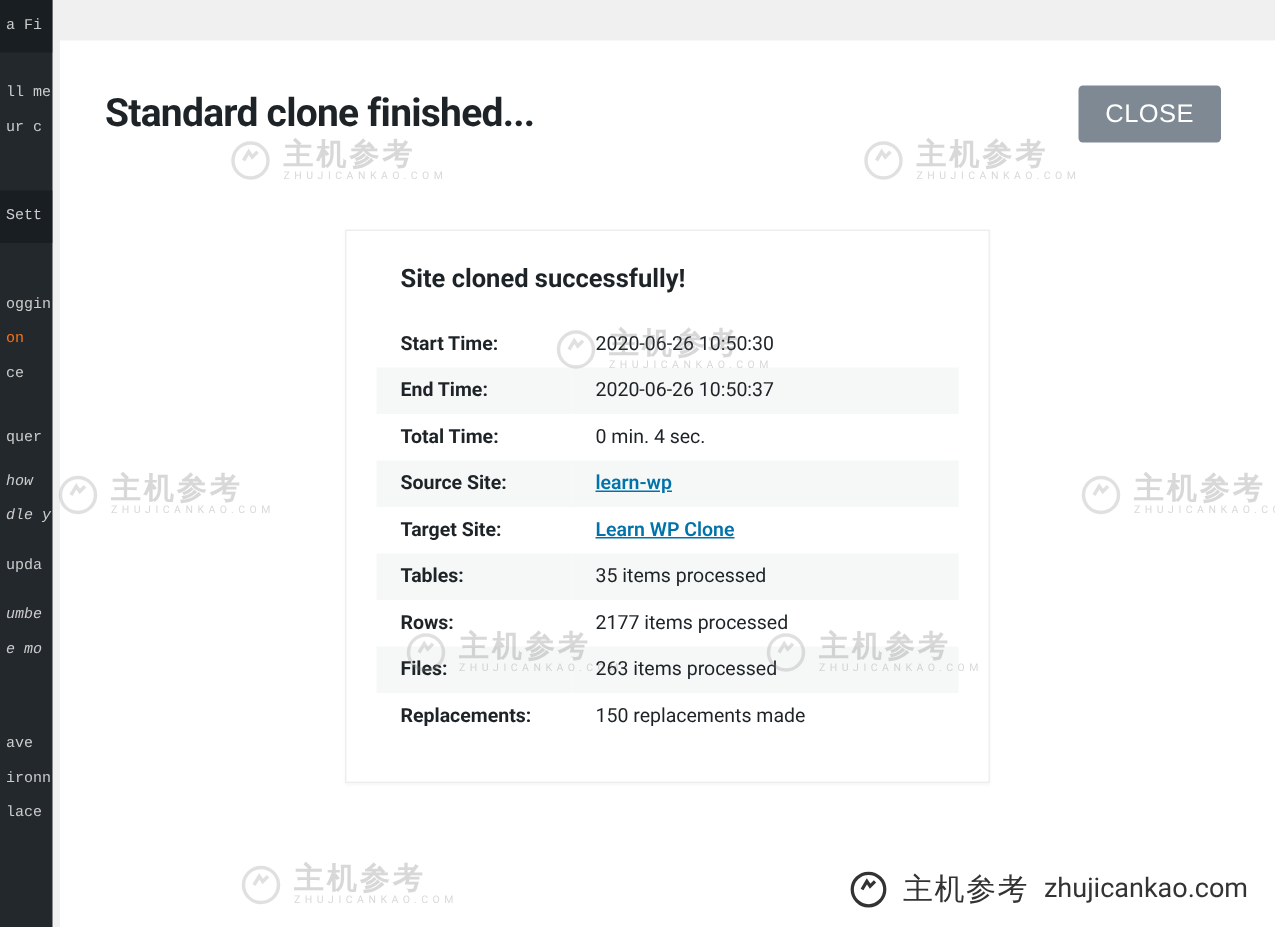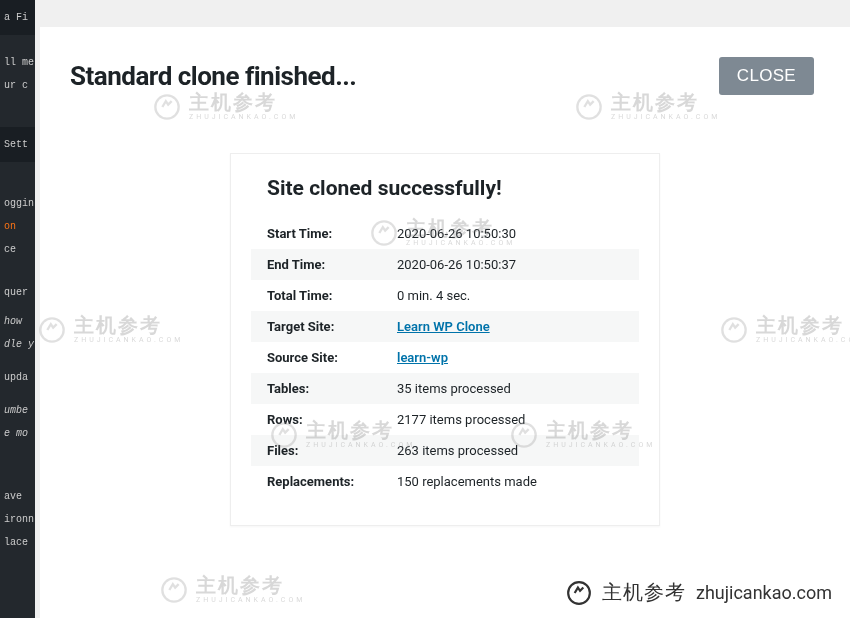--- a/index.html
+++ b/index.html
@@ -58,21 +58,21 @@
       letter-spacing: 0.3px;
     }
     .result-panel {
       background: #fff;
       width: 430px;
       margin: 38px auto 0 auto;
       border: 1px solid #eee;
       box-shadow: 0 1px 2px rgba(0,0,0,0.04);
     }
     .result-title {
-      font-size: 21px;
+      font-size: 17px;
       font-weight: 700;
       padding: 22px 36px 18px 36px;
       color: #1d2327;
     }
     .detail-table {
       width: calc(100% - 40px);
       margin: 0 20px 28px 20px;
       border-collapse: collapse;
       font-size: 13px;
     }
@@ -159,26 +159,26 @@
           </tr>
           <tr>
             <td class="label">End Time:</td>
             <td>2020-06-26 10:50:37</td>
           </tr>
           <tr>
             <td class="label">Total Time:</td>
             <td>0 min. 4 sec.</td>
           </tr>
           <tr>
+            <td class="label">Source Site:</td>
+            <td><a href="#">learn-wp</a></td>
+          </tr>
+          <tr>
             <td class="label">Target Site:</td>
             <td><a href="#">Learn WP Clone</a></td>
-          </tr>
-          <tr>
-            <td class="label">Source Site:</td>
-            <td><a href="#">learn-wp</a></td>
           </tr>
           <tr>
             <td class="label">Tables:</td>
             <td>35 items processed</td>
           </tr>
           <tr>
             <td class="label">Rows:</td>
             <td>2177 items processed</td>
           </tr>
           <tr>

